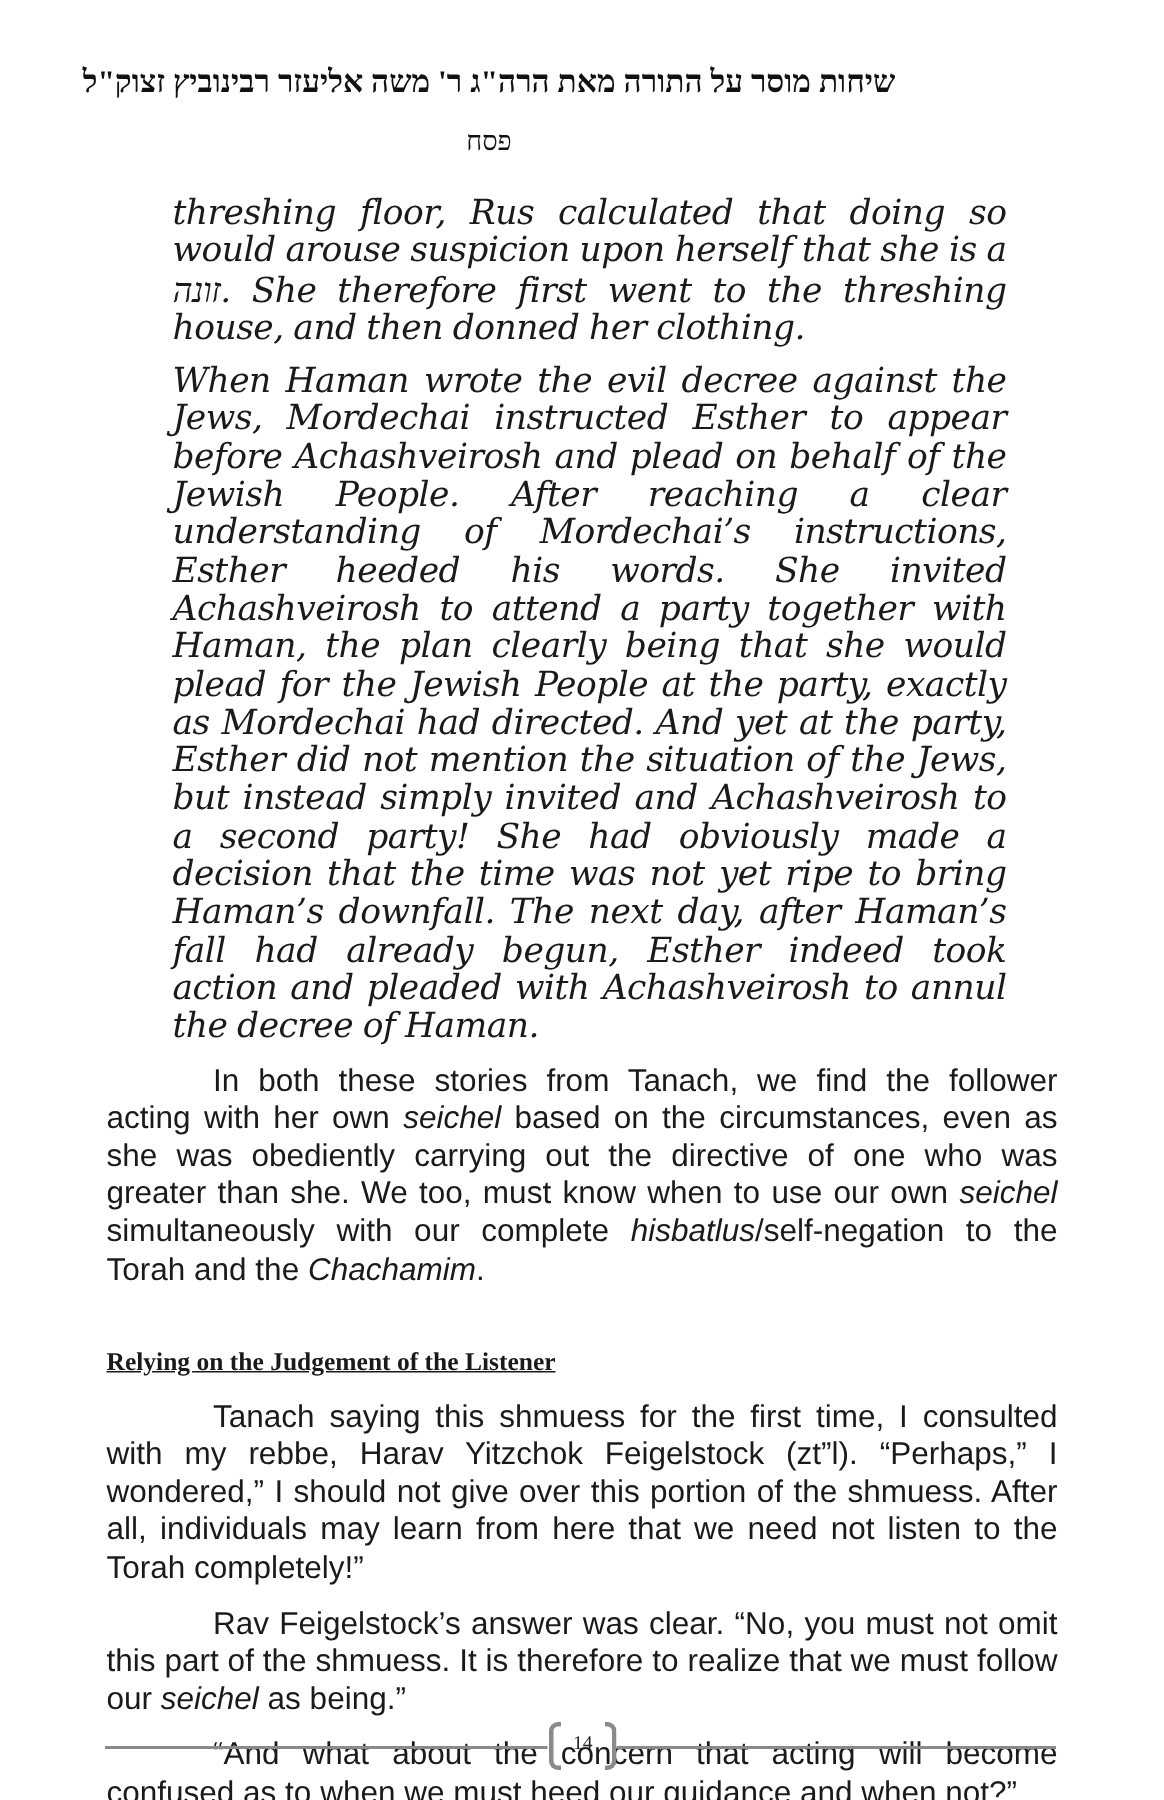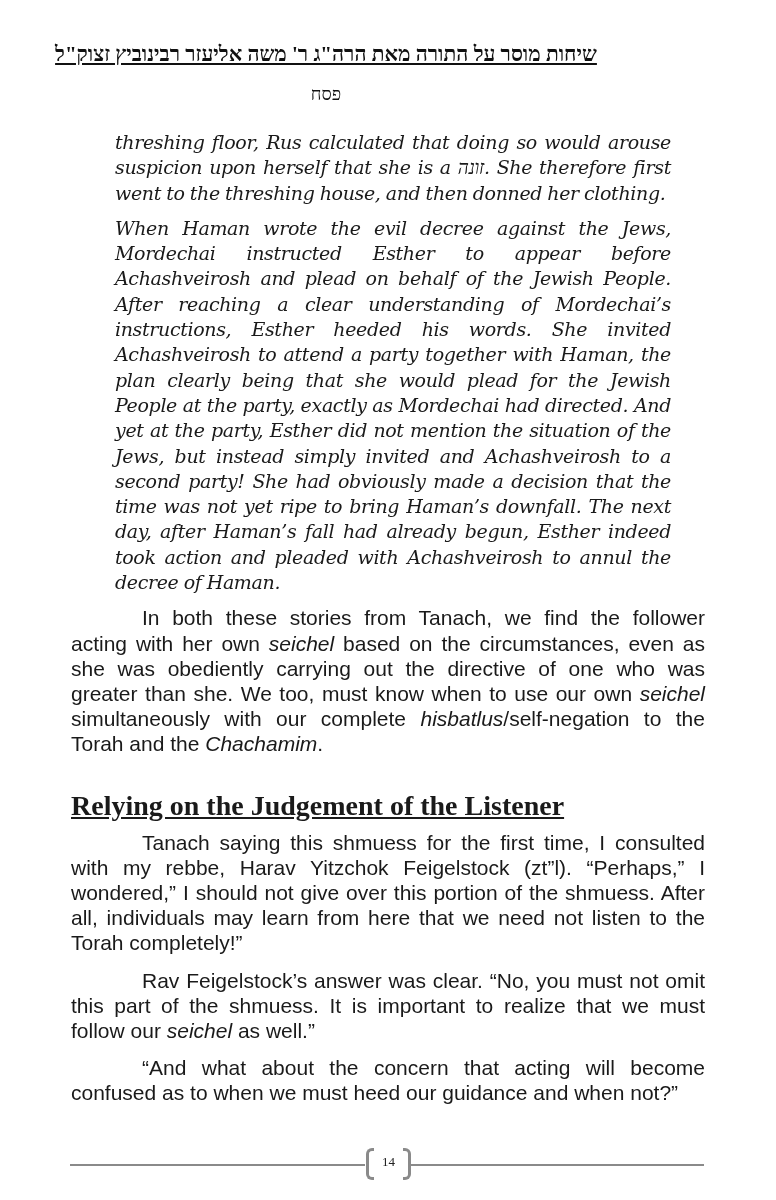--- a/index.html
+++ b/index.html
@@ -19,21 +19,20 @@
       position: absolute;
       top: 42px;
       left: 0;
       width: 652px;
       text-align: center;
       direction: rtl;
       font-family: "Liberation Serif", serif;
       font-weight: bold;
       font-size: 21px;
       color: #111;
-      text-decoration: underline;
     }
     .header-subtitle {
       position: absolute;
       top: 84px;
       left: 0;
       width: 652px;
       text-align: center;
       direction: rtl;
       font-family: "Liberation Serif", serif;
       font-size: 18px;
@@ -43,21 +42,21 @@
       position: absolute;
       top: 130px;
       left: 71px;
       width: 634px;
     }
     .quote {
       margin-left: 44px;
       width: 556px;
       font-style: italic;
       font-family: "DejaVu Serif", serif;
-      font-size: 19px;
+      font-size: 23px;
       line-height: 25.3px;
       text-align: justify;
       letter-spacing: -0.35px;
       word-spacing: -0.5px;
       margin-bottom: 10px;
     }
     .quote .he {
       font-style: italic;
       font-family: "Liberation Serif", serif;
     }
@@ -66,21 +65,21 @@
       font-size: 21px;
       line-height: 25.2px;
       text-align: justify;
       text-indent: 71px;
       margin: 0 0 12px 0;
     }
     .para em { font-style: italic; }
     .section-heading {
       font-family: "Liberation Serif", serif;
       font-weight: bold;
-      font-size: 28px;
+      font-size: 17px;
       text-decoration: underline;
       margin-top: 36px;
       margin-bottom: 12px;
       line-height: 25px;
     }
     .footer {
       position: absolute;
       top: 1148px;
       left: 70px;
       width: 634px;
@@ -134,21 +133,21 @@
   <div class="quote"><span>threshing floor, Rus calculated that doing so would arouse suspicion upon herself that she is a </span><span class="he" dir="rtl">זונה</span><span>. She therefore first went to the threshing house, and then donned her clothing.</span></div>
 
   <div class="quote">When Haman wrote the evil decree against the Jews, Mordechai instructed Esther to appear before Achashveirosh and plead on behalf of the Jewish People. After reaching a clear understanding of Mordechai’s instructions, Esther heeded his words. She invited Achashveirosh to attend a party together with Haman, the plan clearly being that she would plead for the Jewish People at the party, exactly as Mordechai had directed. And yet at the party, Esther did not mention the situation of the Jews, but instead simply invited and Achashveirosh to a second party! She had obviously made a decision that the time was not yet ripe to bring Haman’s downfall. The next day, after Haman’s fall had already begun, Esther indeed took action and pleaded with Achashveirosh to annul the decree of Haman.</div>
 
   <p class="para"><span>In both these stories from Tanach, we find the follower acting with her own </span><em>seichel</em><span> based on the circumstances, even as she was obediently carrying out the directive of one who was greater than she. We too, must know when to use our own </span><em>seichel</em><span> simultaneously with our complete </span><em>hisbatlus</em><span>/self-negation to the Torah and the </span><em>Chachamim</em><span>.</span></p>
 
   <div class="section-heading">Relying on the Judgement of the Listener</div>
 
   <p class="para">Tanach saying this shmuess for the first time, I consulted with my rebbe, Harav Yitzchok Feigelstock (zt”l). “Perhaps,” I wondered,” I should not give over this portion of the shmuess. After all, individuals may learn from here that we need not listen to the Torah completely!”</p>
 
-  <p class="para"><span>Rav Feigelstock’s answer was clear. “No, you must not omit this part of the shmuess. It is important to realize that we must follow our </span><em>seichel</em><span> as well.”</span></p>
+  <p class="para"><span>Rav Feigelstock’s answer was clear. “No, you must not omit this part of the shmuess. It is therefore to realize that we must follow our </span><em>seichel</em><span> as being.”</span></p>
 
   <p class="para">“And what about the concern that acting will become confused as to when we must heed our guidance and when not?”</p>
 
 
 </div>
 
 <div class="footer">
   <div class="footer-line left"></div>
   <div class="brace left"></div>
   <div class="page-number">14</div>

